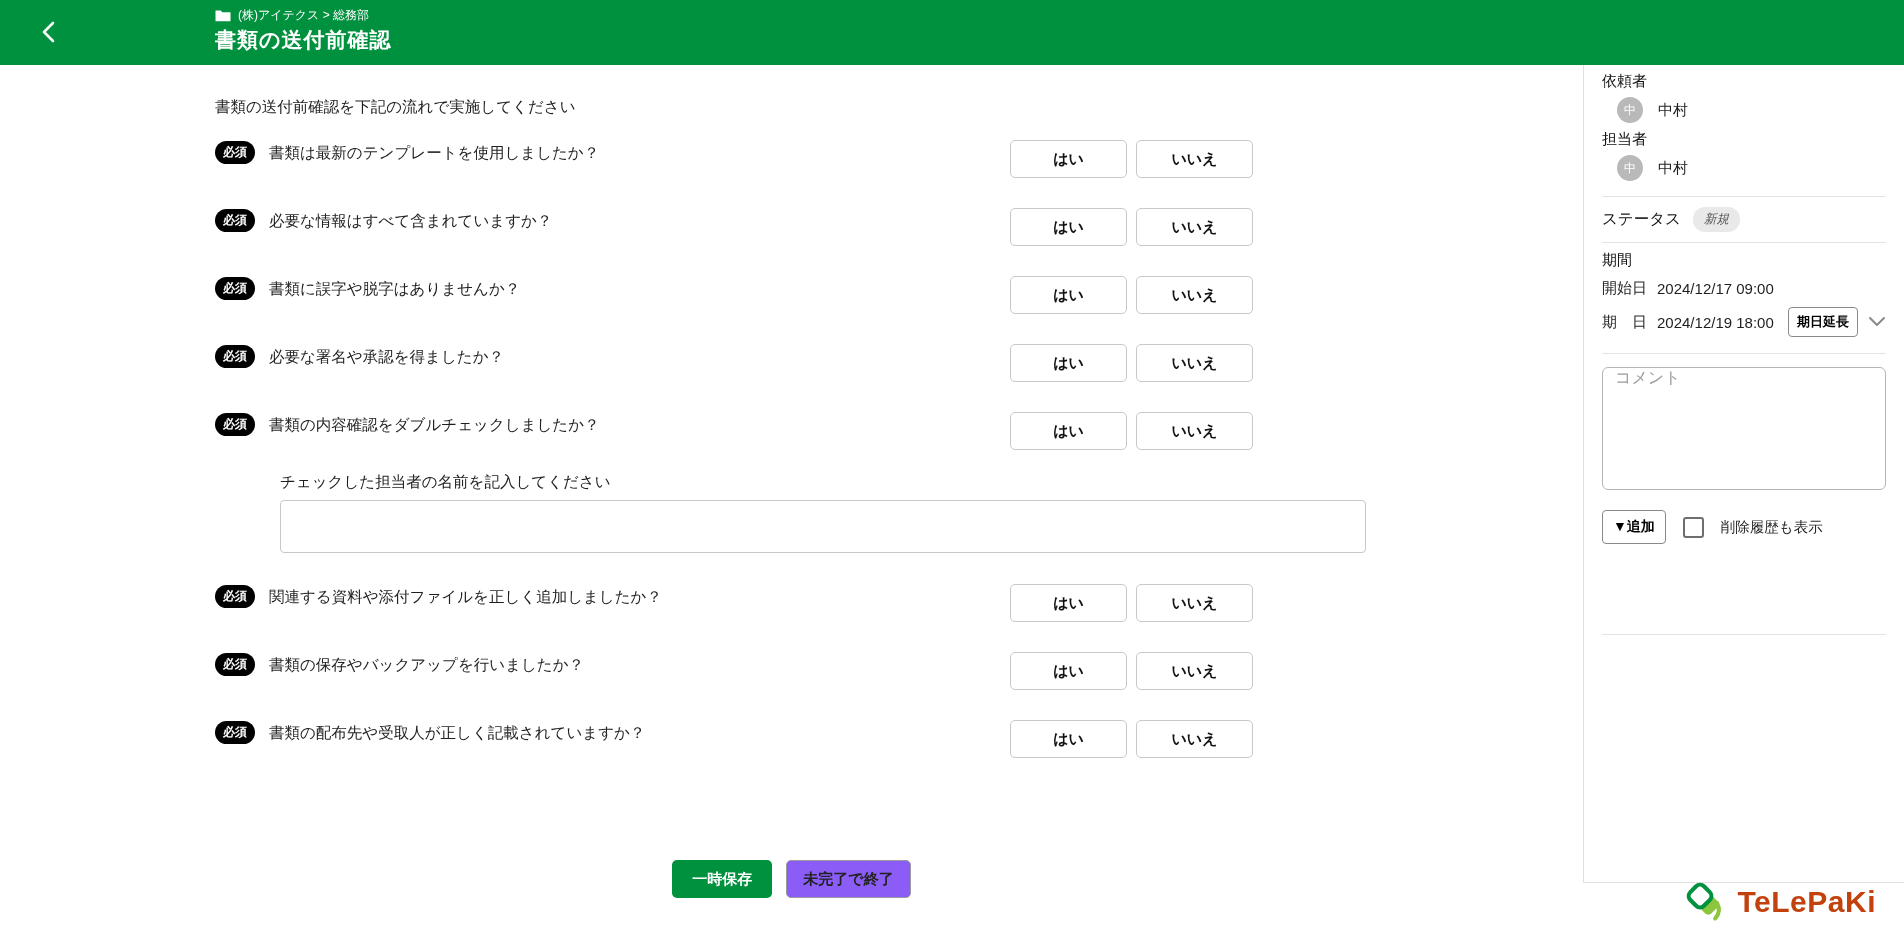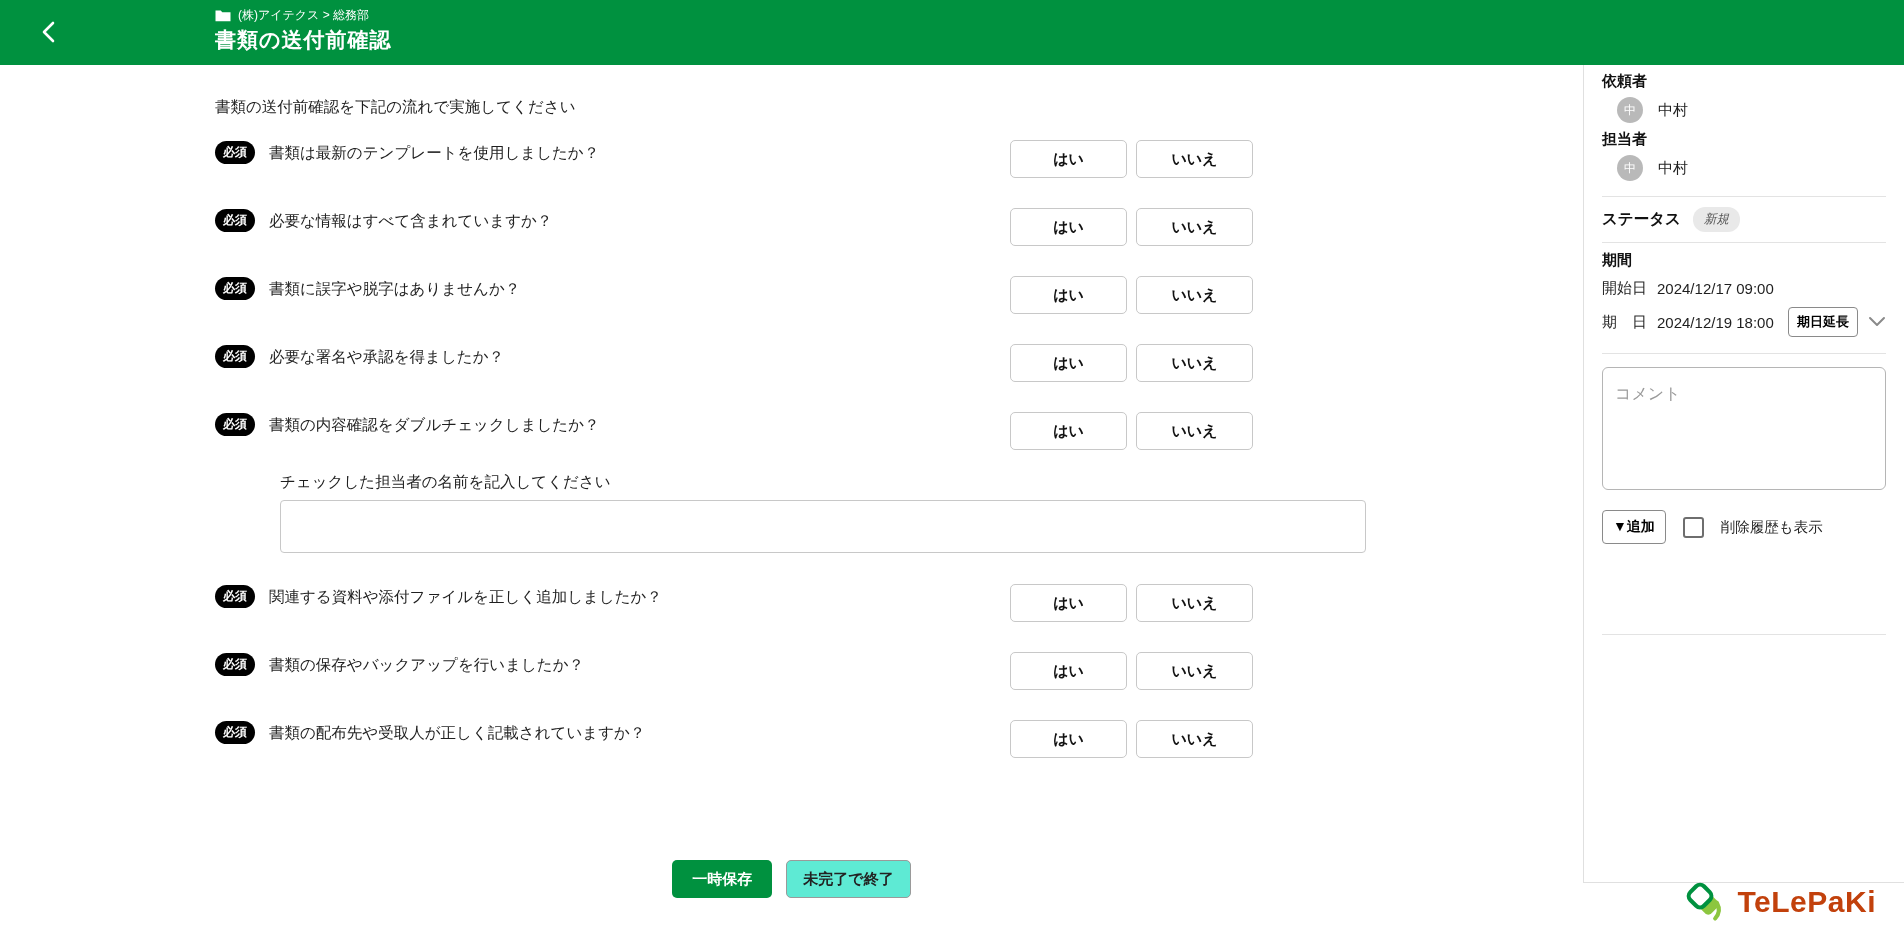--- a/index.html
+++ b/index.html
@@ -25,41 +25,41 @@
   .answers{position:absolute;left:1010px;top:0;display:flex;gap:9px;}
   .ans-btn{width:117px;height:38px;background:#fff;border:1px solid #c8c8c8;border-radius:5px;
            font-family:inherit;font-weight:bold;font-size:15px;color:#111;cursor:pointer;}
   .q-sub{margin:-8px 0 31px 280px;}
   .q-sub-label{font-size:15.5px;margin-bottom:7px;}
   .q-sub-input{width:1086px;height:53px;border:1px solid #c8c8c8;border-radius:4px;
                box-sizing:border-box;font-family:inherit;font-size:16px;padding:6px 10px;}
   .actions{margin-top:102px;display:flex;justify-content:center;gap:14px;}
   .save-btn{background:#00913F;color:#fff;border:none;border-radius:5px;height:38px;padding:0 20px;
             font-family:inherit;font-weight:bold;font-size:15px;cursor:pointer;}
-  .finish-btn{background:#5eead4;color:#222;border:1px solid #9a9a9a;border-radius:5px;height:38px;
+  .finish-btn{background:#8b5cf6;color:#222;border:1px solid #9a9a9a;border-radius:5px;height:38px;
               padding:0 16px;font-family:inherit;font-weight:bold;font-size:15px;cursor:pointer;}
 
   
   .sidebar{position:absolute;left:1583px;top:65px;width:321px;height:818px;box-sizing:border-box;
            border-left:1px solid #e0e0e0;border-bottom:1px solid #e0e0e0;padding:0 18px;}
-  .sb-label{font-weight:bold;font-size:15px;color:#111;}
+  .sb-label{font-weight:normal;font-size:15px;color:#111;}
   .sec-people{padding:7px 0 8px;border-bottom:1px solid #e3e3e3;}
   .person-row{display:flex;align-items:center;gap:15px;margin:6px 0 7px 15px;font-size:15px;}
   .avatar{flex:none;width:26px;height:26px;border-radius:50%;background:#b9b9b9;color:#fff;
           font-size:12px;display:flex;align-items:center;justify-content:center;}
   .sec-status{padding:10px 0;border-bottom:1px solid #e3e3e3;display:flex;align-items:center;gap:12px;}
   .status-badge{background:#e9e9e9;color:#555;font-size:12.5px;padding:4px 11px;border-radius:12px;font-style:italic;}
   .sec-period{padding:8px 0 16px;border-bottom:1px solid #e3e3e3;}
   .period-row{display:flex;align-items:center;gap:10px;font-size:15px;margin-top:9px;}
   .extend-btn{margin-left:auto;background:#fff;border:1px solid #8a8a8a;border-radius:4px;
               font-family:Liberation Sans, sans-serif;font-weight:bold;font-size:13px;padding:5px 8px;cursor:pointer;}
   .chev-down{cursor:pointer;display:flex;align-items:center;}
   .sec-comment{padding:13px 0 90px;border-bottom:1px solid #e3e3e3;}
   .comment-box{width:100%;height:123px;box-sizing:border-box;border:1px solid #b5b5b5;border-radius:6px;
-               padding:16px 12px;font-family:inherit;font-size:16px;resize:none;color:#222;}
+               padding:0 12px;font-family:inherit;font-size:16px;resize:none;color:#222;}
   .comment-box::placeholder{color:#9a9a9a;}
   .add-row{margin-top:16px;display:flex;align-items:center;gap:17px;}
   .add-btn{background:#fff;border:1px solid #8a8a8a;border-radius:4px;font-family:inherit;
            font-weight:bold;font-size:14px;padding:7px 10px;cursor:pointer;}
   .checkbox{flex:none;width:17px;height:17px;border:2px solid #6e6e6e;border-radius:3px;cursor:pointer;}
   .chk-label{font-size:14.5px;}
 
   
   .brand{position:absolute;right:28px;bottom:3px;display:flex;align-items:center;gap:10px;}
   .brand-text{font-size:30px;font-weight:bold;color:#c2410c;letter-spacing:0.5px;}

